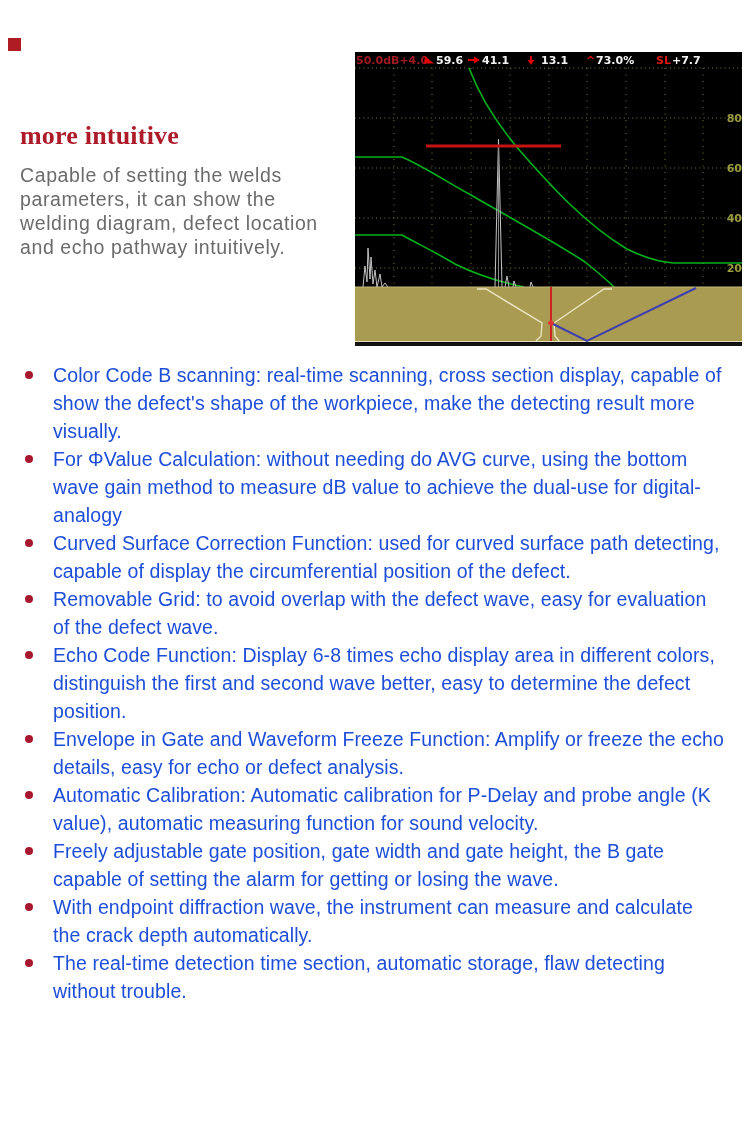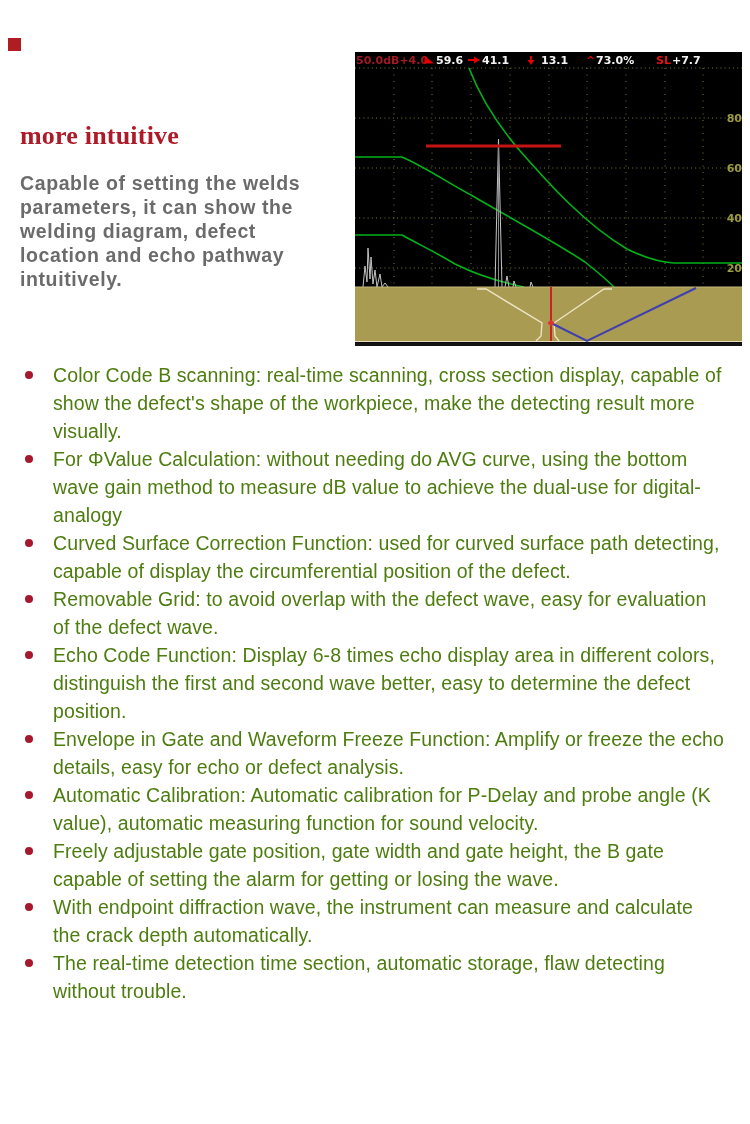--- a/index.html
+++ b/index.html
@@ -11,37 +11,37 @@
     position:absolute;left:8px;top:38px;width:13px;height:13px;background:#b01c24;
   }
   .intro{
     position:absolute;left:20px;top:120px;width:312px;
   }
   .intro-title{
     font-family:"Liberation Serif", serif;font-weight:bold;
     font-size:26px;line-height:31px;color:#ae1b28;letter-spacing:.2px;
   }
   .intro-body{
-    margin-top:20px;font-size:19.5px;line-height:24px;color:#6b6b6b;
-    font-weight:700;letter-spacing:.6px;
+    margin-top:12px;font-size:19.5px;line-height:24px;color:#6b6b6b;
+    font-weight:400;letter-spacing:.6px;
   }
   .display{
     position:absolute;left:331px;top:52px;width:387px;height:294px;background:#000;margin-left:24px;
   }
   .display svg{display:block;}
   .display text{
     font-family:"DejaVu Sans", sans-serif;font-weight:bold;font-size:11px;
   }
   .features{
     position:absolute;left:24px;top:361px;width:700px;
     list-style:none;margin:0;padding:0;
   }
   .features li{
     position:relative;padding-left:29px;max-width:672px;
-    font-size:19.5px;line-height:28px;color:#4d7c0f;font-weight:300;letter-spacing:.1px;
+    font-size:19.5px;line-height:28px;color:#1d4ed8;font-weight:300;letter-spacing:.1px;
   }
   .features li::before{
     content:"";position:absolute;left:1px;top:10px;width:8px;height:8px;
     border-radius:50%;background:#a5182e;
   }
 </style>
 </head>
 <body>
 
 <div class="corner-square"></div>

